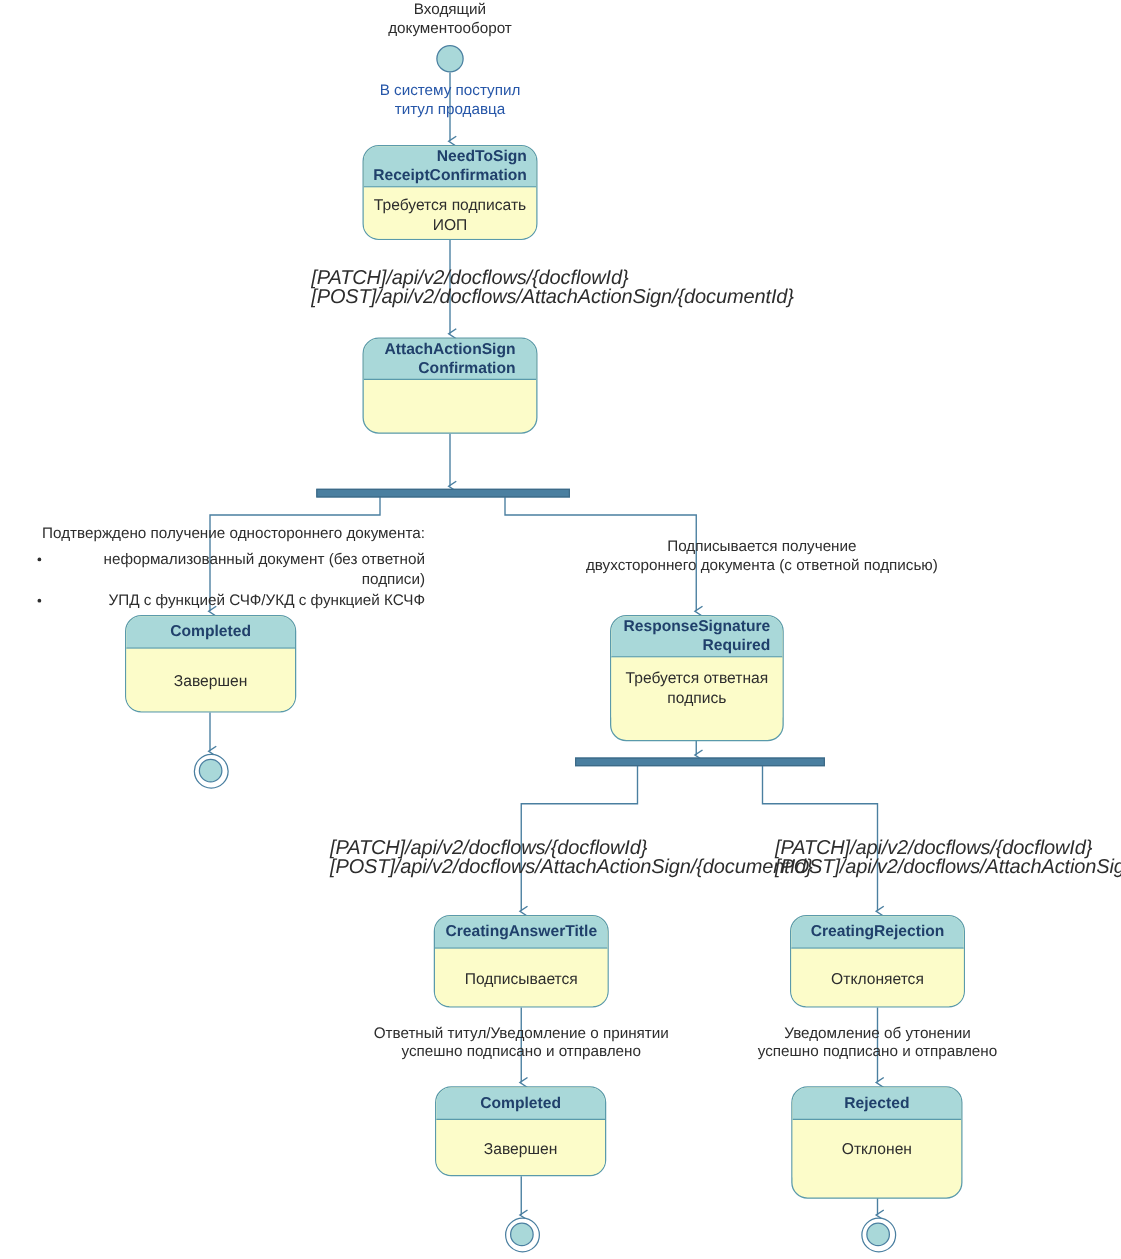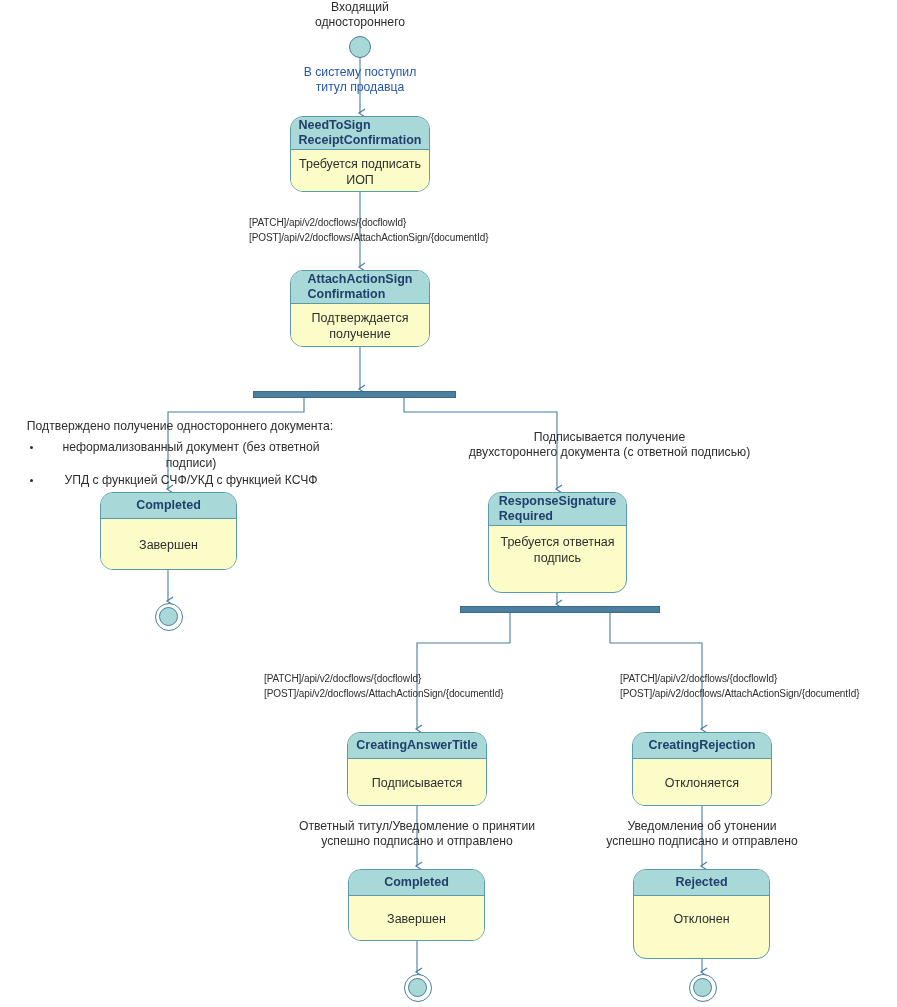--- a/index.html
+++ b/index.html
@@ -37,21 +37,21 @@
     background: #fcfcc9;
   }
   .state .st-head {
     box-sizing: border-box;
     background: #a9d8d9;
     border-bottom: 1px solid #5a9aab;
     color: #20406b;
     font-weight: bold;
     font-size: 12.5px;
     line-height: 15px;
-    text-align: left;
+    text-align: right;
     display: flex;
     align-items: center;
     justify-content: center;
     padding: 3px 4px;
     white-space: pre-line;
   }
   .state .st-body {
     box-sizing: border-box;
     background: #fcfcc9;
     color: #2d2d2d;
@@ -114,30 +114,31 @@
     text-align: center;
     white-space: pre-line;
   }
   .caption.blue {
     color: #2656a8;
   }
   .caption.left {
     text-align: left;
   }
   .mono-ish {
-    font-size: 10px;
+    font-size: 16px;
     line-height: 15px;
     letter-spacing: -0.1px;
+    font-style: italic;
   }
   .bullet-block {
     position: absolute;
     font-size: 12.2px;
     line-height: 16px;
     color: #2d2d2d;
-    text-align: center;
+    text-align: right;
   }
   .bullet-block ul {
     margin: 5px 0 0 0;
     padding-left: 22px;
     list-style: none;
   }
   .bullet-block li {
     position: relative;
     margin: 0 0 1px 0;
   }
@@ -187,42 +188,40 @@
 
       <path d="M702,806 L702,866" marker-end="url(#ah)"></path>
 
       <path d="M417,941 L417,972" marker-end="url(#ah)"></path>
 
       <path d="M702,941 L702,972" marker-end="url(#ah)"></path>
     </g>
   </svg>
 
   <div class="caption" style="left:275px; top:0px; width:170px;">Входящий
-одностороннего</div>
+документооборот</div>
 
   <div class="initial-node" style="left:349px; top:36px;"></div>
 
   <div class="caption blue" style="left:270px; top:65px; width:180px;">В систему поступил
 титул продавца</div>
 
   <div class="state" style="left:290px; top:116px; width:140px; height:76px;">
     <div class="st-head" style="height:33px;">NeedToSign
 ReceiptConfirmation</div>
     <div class="st-body" style="height:43px;">Требуется подписать
 ИОП</div>
   </div>
 
   <div class="caption mono-ish left" style="left:249px; top:215px; width:420px;">[PATCH]/api/v2/docflows/{docflowId}
 [POST]/api/v2/docflows/AttachActionSign/{documentId}</div>
 
   <div class="state" style="left:290px; top:270px; width:140px; height:77px;">
     <div class="st-head" style="height:33px;">AttachActionSign
 Confirmation</div>
-    <div class="st-body" style="height:44px;">Подтверждается
-получение</div>
   </div>
 
   <div class="fork-bar" style="left:253px; top:391px; width:203px;"></div>
 
   <div class="bullet-block" style="left:20px; top:418px; width:320px;">
     <div>Подтверждено получение одностороннего документа:</div>
     <ul>
       <li>неформализованный документ (без ответной подписи)</li>
       <li>УПД с функцией СЧФ/УКД с функцией КСЧФ</li>
     </ul>

